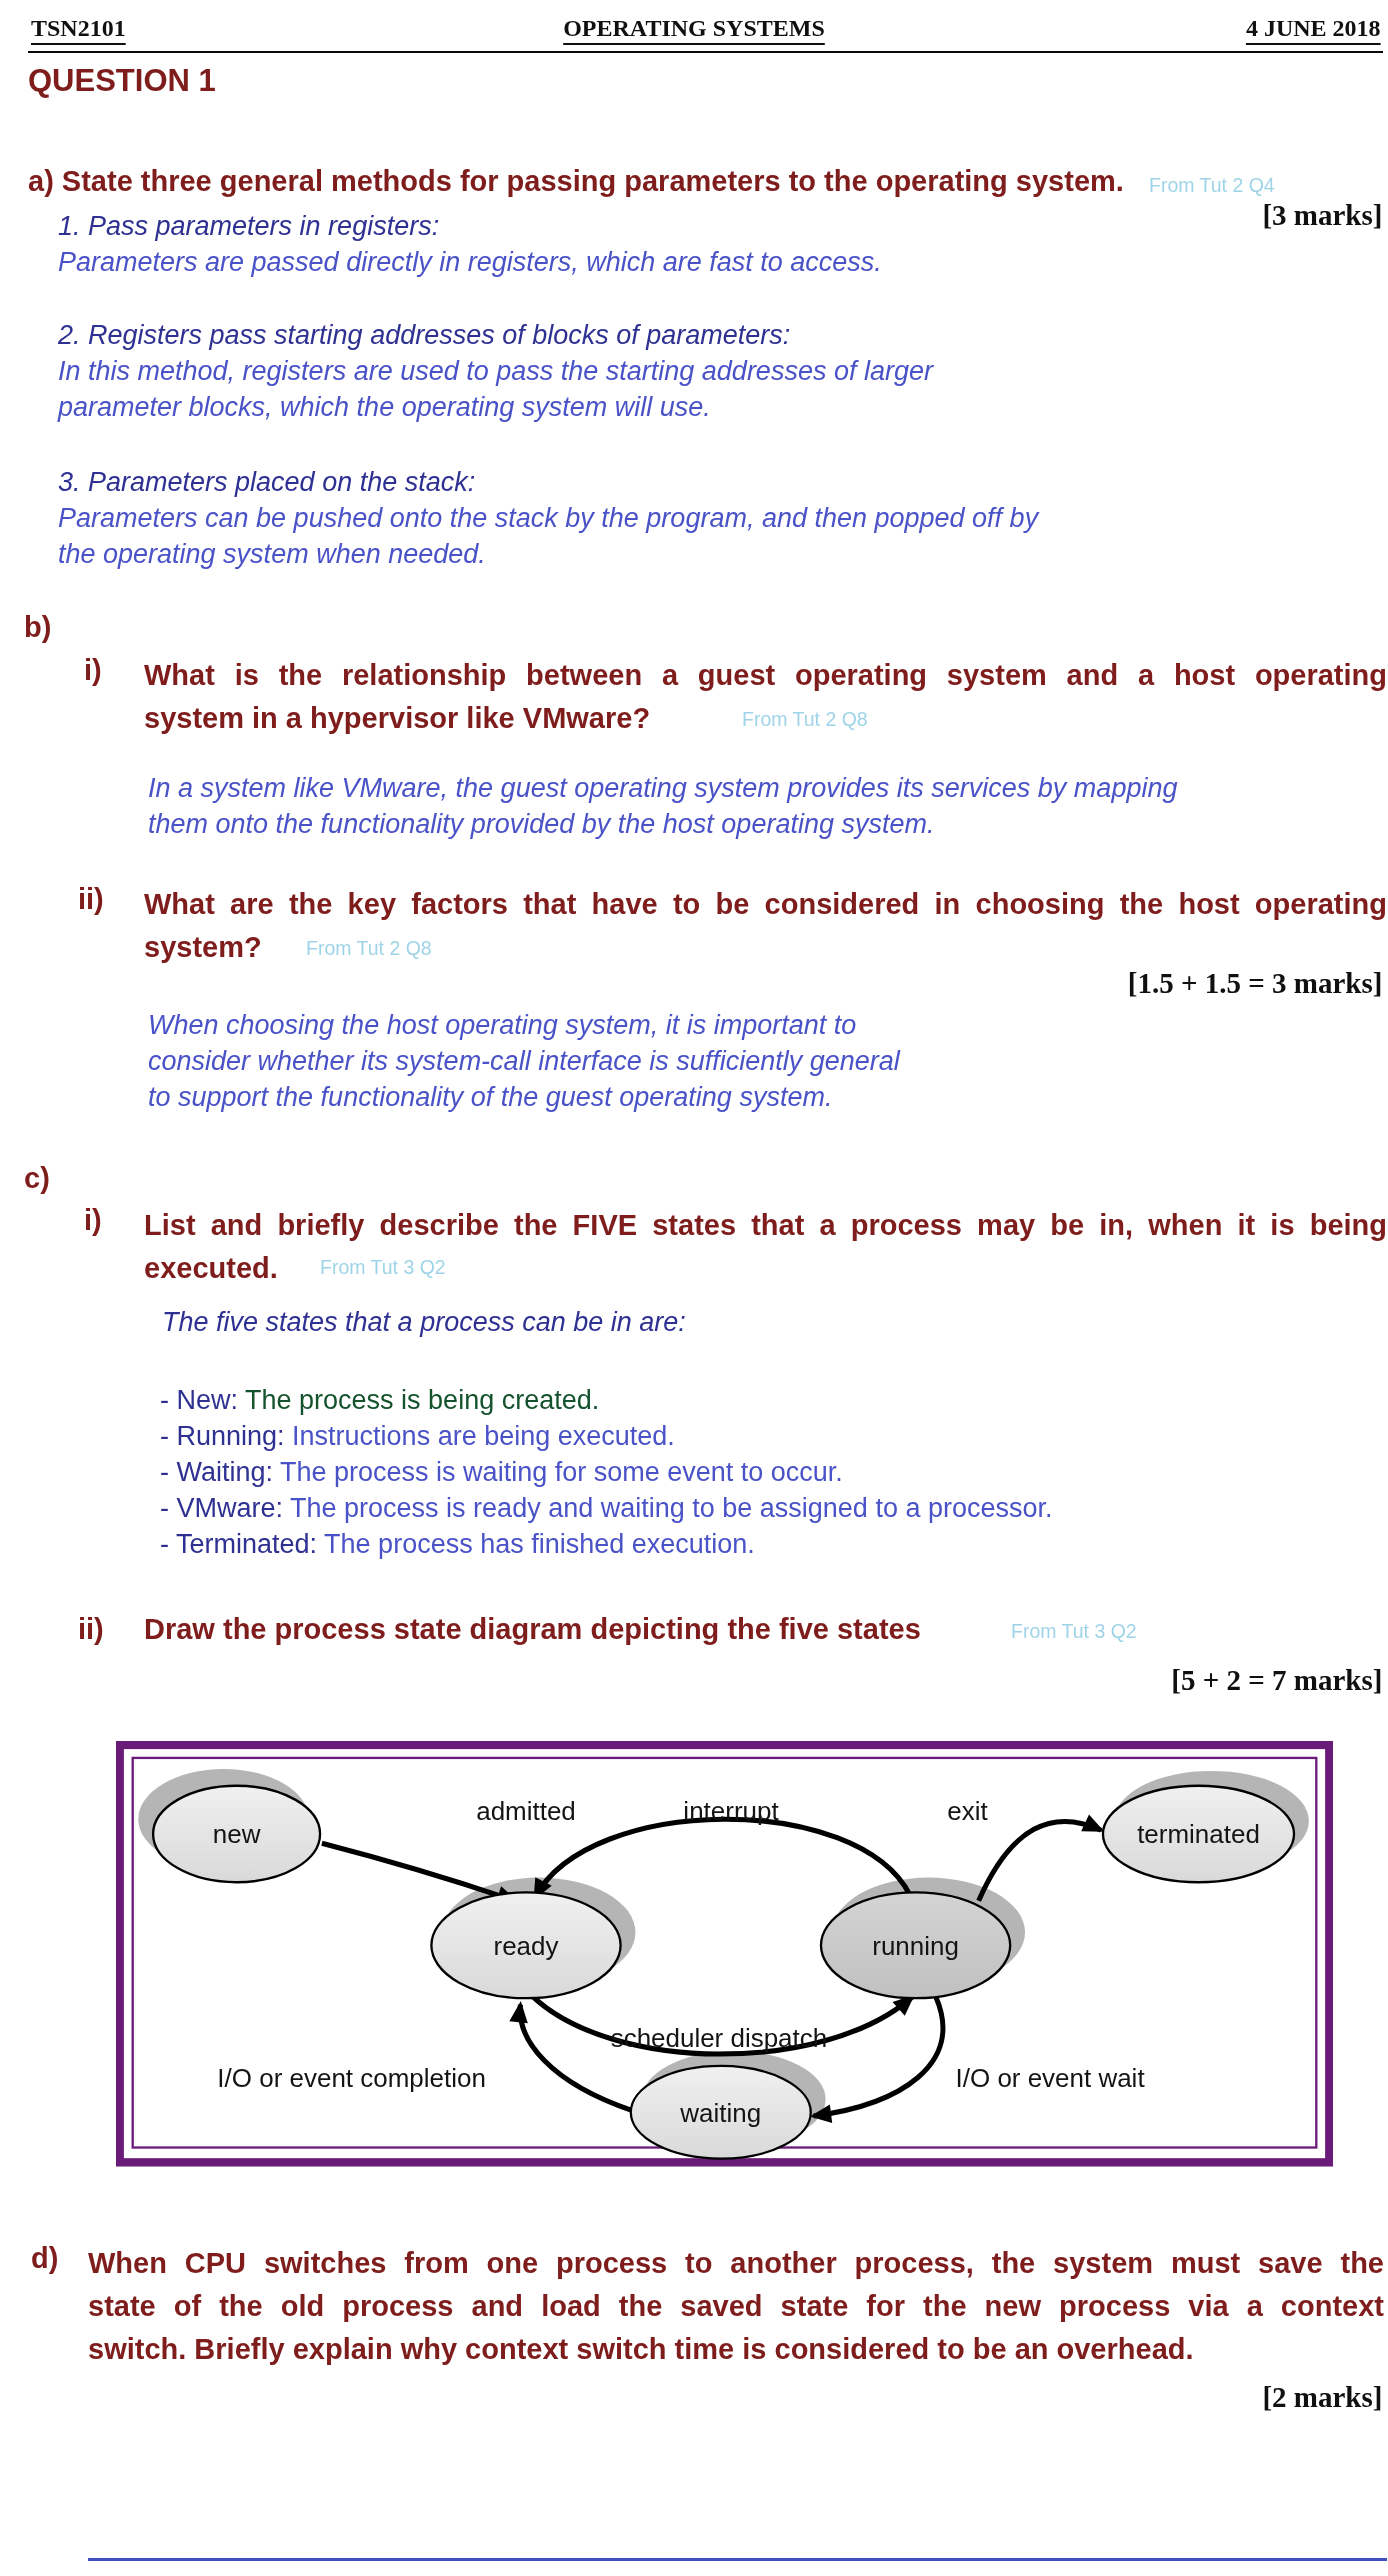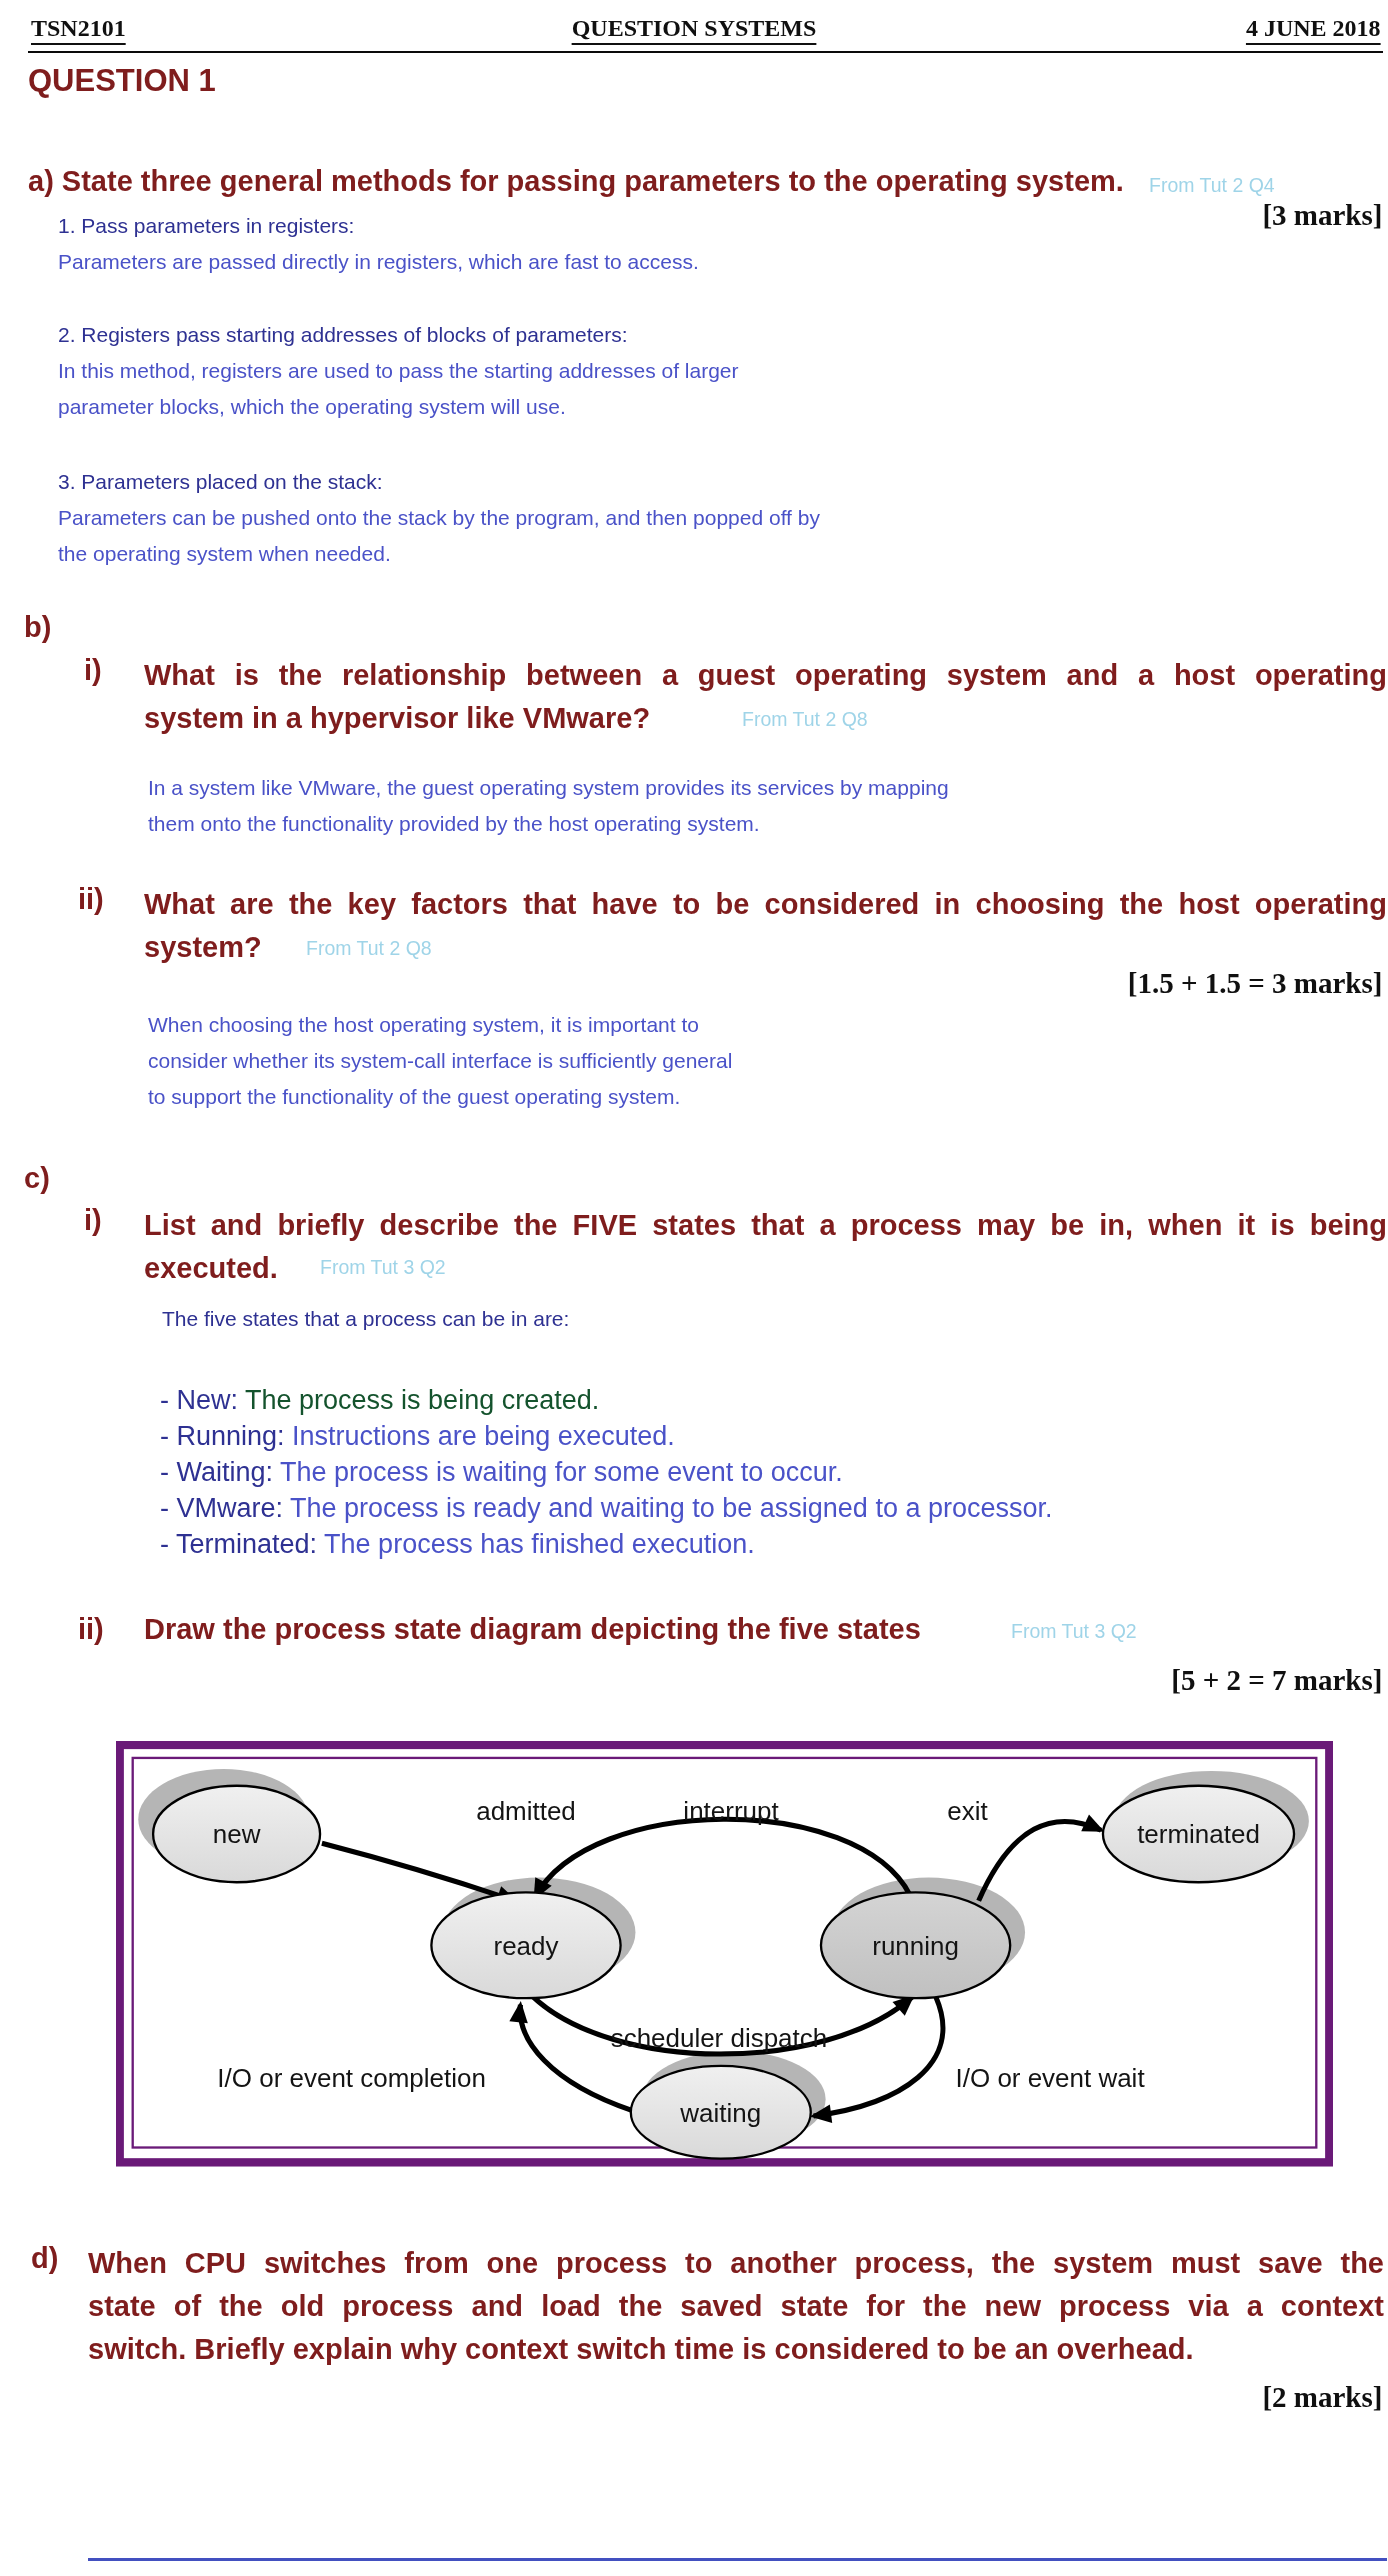--- a/index.html
+++ b/index.html
@@ -3,36 +3,36 @@
 <meta charset="utf-8">
 <style>
   html,body{margin:0;padding:0;}
   body{width:1388px;height:2576px;background:#ffffff;position:relative;
        font-family:"Liberation Serif",serif;overflow:hidden;}
   .abs{position:absolute;}
   .q{font-family:Liberation Sans, sans-serif;font-size:29px;font-weight:600;color:#7f1d1d;}
   .qlines div{line-height:43px;}
   .just{text-align:justify;text-align-last:justify;}
   .marks{font-family:"Liberation Serif",serif;font-size:29px;font-weight:600;color:#101010;}
-  .ans{font-family:"Liberation Sans",sans-serif;font-size:21px;color:#4a52c8;}
+  .ans{font-family:"Liberation Sans",sans-serif;font-size:27px;color:#4a52c8;font-style:italic;}
   .ans div{line-height:36px;}
   .ansh{color:#2e3192;}
   .annot{font-family:"Liberation Sans",sans-serif;font-size:19.5px;color:#9fd4e8;white-space:nowrap;}
   .hdr{font-size:24px;font-weight:600;color:#101010;text-decoration:underline;
        text-decoration-thickness:1.9px;text-underline-offset:6.5px;}
   .rule{border-top:2.8px solid #0a0a0a;height:0;}
   .statelist div{line-height:36px;font-family:"Liberation Sans",sans-serif;font-size:27px;}
   .dlabel{font-family:"Liberation Sans",sans-serif;font-size:28px;fill:#141414;}
   .bottomline{background:#4350c0;height:2.8px;}
 </style>
 </head>
 <body>
 
 <div class="abs hdr" style="left:31px;top:15px;">TSN2101</div>
-<div class="abs hdr" style="left:50%;top:15px;transform:translateX(-50%);">QUESTION SYSTEMS</div>
+<div class="abs hdr" style="left:50%;top:15px;transform:translateX(-50%);">OPERATING SYSTEMS</div>
 <div class="abs hdr" style="right:7.4px;top:15px;">4 JUNE 2018</div>
 <div class="abs rule" style="left:28px;top:51px;width:1355px;"></div>
 
 <div class="abs q" style="left:28px;top:63px;font-size:31px;font-weight:700;">QUESTION 1</div>
 
 <div class="abs q" style="left:28px;top:165px;">a) State three general methods for passing parameters to the operating system.</div>
 <div class="abs annot" style="left:1149px;top:174px;">From Tut 2 Q4</div>
 <div class="abs marks" style="right:5.6px;top:199px;">[3 marks]</div>
 
 <div class="abs ans" style="left:58px;top:208px;">

